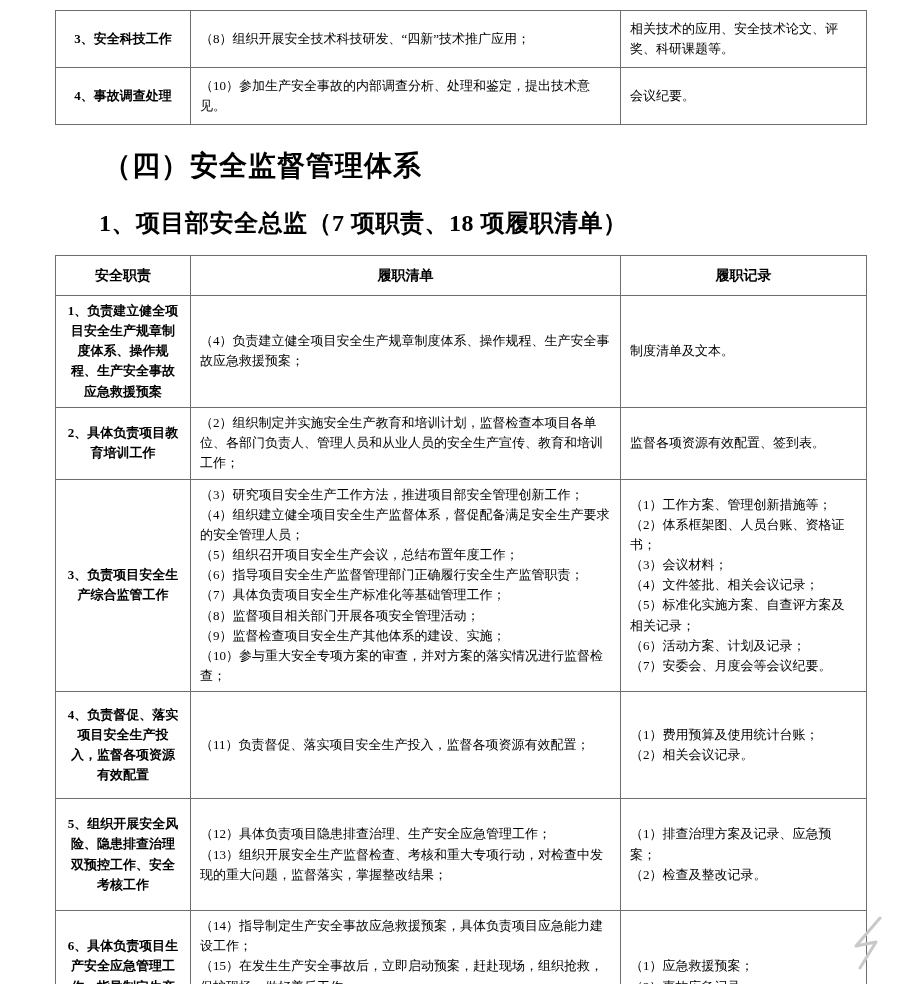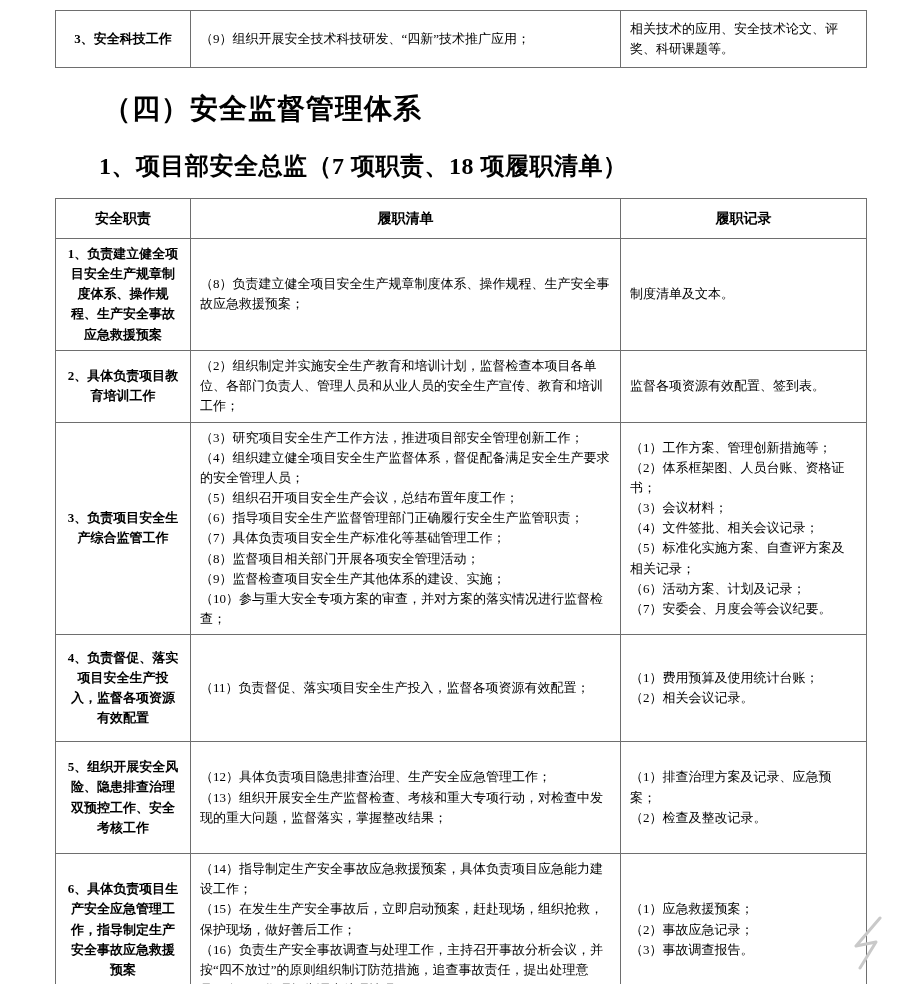--- a/index.html
+++ b/index.html
@@ -82,22 +82,27 @@
 
   <table class="grid">
     <colgroup>
         <col class="c1">
         <col class="c2">
         <col class="c3">
       </colgroup>
     <tbody>
       <tr class="top-r">
         <td class="duty">3、安全科技工作</td>
-        <td class="pre">（9）组织开展安全技术科技研发、“四新”技术推广应用；</td>
+        <td class="pre">（8）组织开展安全技术科技研发、“四新”技术推广应用；</td>
         <td class="pre">相关技术的应用、安全技术论文、评奖、科研课题等。</td>
+      </tr>
+      <tr class="top-r">
+        <td class="duty">4、事故调查处理</td>
+        <td class="pre">（10）参加生产安全事故的内部调查分析、处理和鉴定，提出技术意见。</td>
+        <td class="pre">会议纪要。</td>
       </tr>
     </tbody>
   </table>
 
   <div class="section-heading">（四）安全监督管理体系</div>
 
   <div class="sub-heading">1、项目部安全总监（7 项职责、18 项履职清单）</div>
 
   <table class="grid">
     <colgroup>
@@ -108,21 +113,21 @@
     <thead>
       <tr>
         <th>安全职责</th>
         <th>履职清单</th>
         <th>履职记录</th>
       </tr>
     </thead>
     <tbody>
       <tr class="r1">
         <td class="duty">1、负责建立健全项目安全生产规章制度体系、操作规程、生产安全事故应急救援预案</td>
-        <td class="pre">（8）负责建立健全项目安全生产规章制度体系、操作规程、生产安全事故应急救援预案；</td>
+        <td class="pre">（4）负责建立健全项目安全生产规章制度体系、操作规程、生产安全事故应急救援预案；</td>
         <td class="pre">制度清单及文本。</td>
       </tr>
       <tr class="r2">
         <td class="duty">2、具体负责项目教育培训工作</td>
         <td class="pre">（2）组织制定并实施安全生产教育和培训计划，监督检查本项目各单位、各部门负责人、管理人员和从业人员的安全生产宣传、教育和培训工作；</td>
         <td class="pre">监督各项资源有效配置、签到表。</td>
       </tr>
       <tr class="r3">
         <td class="duty">3、负责项目安全生产综合监管工作</td>
         <td class="pre">（3）研究项目安全生产工作方法，推进项目部安全管理创新工作；

